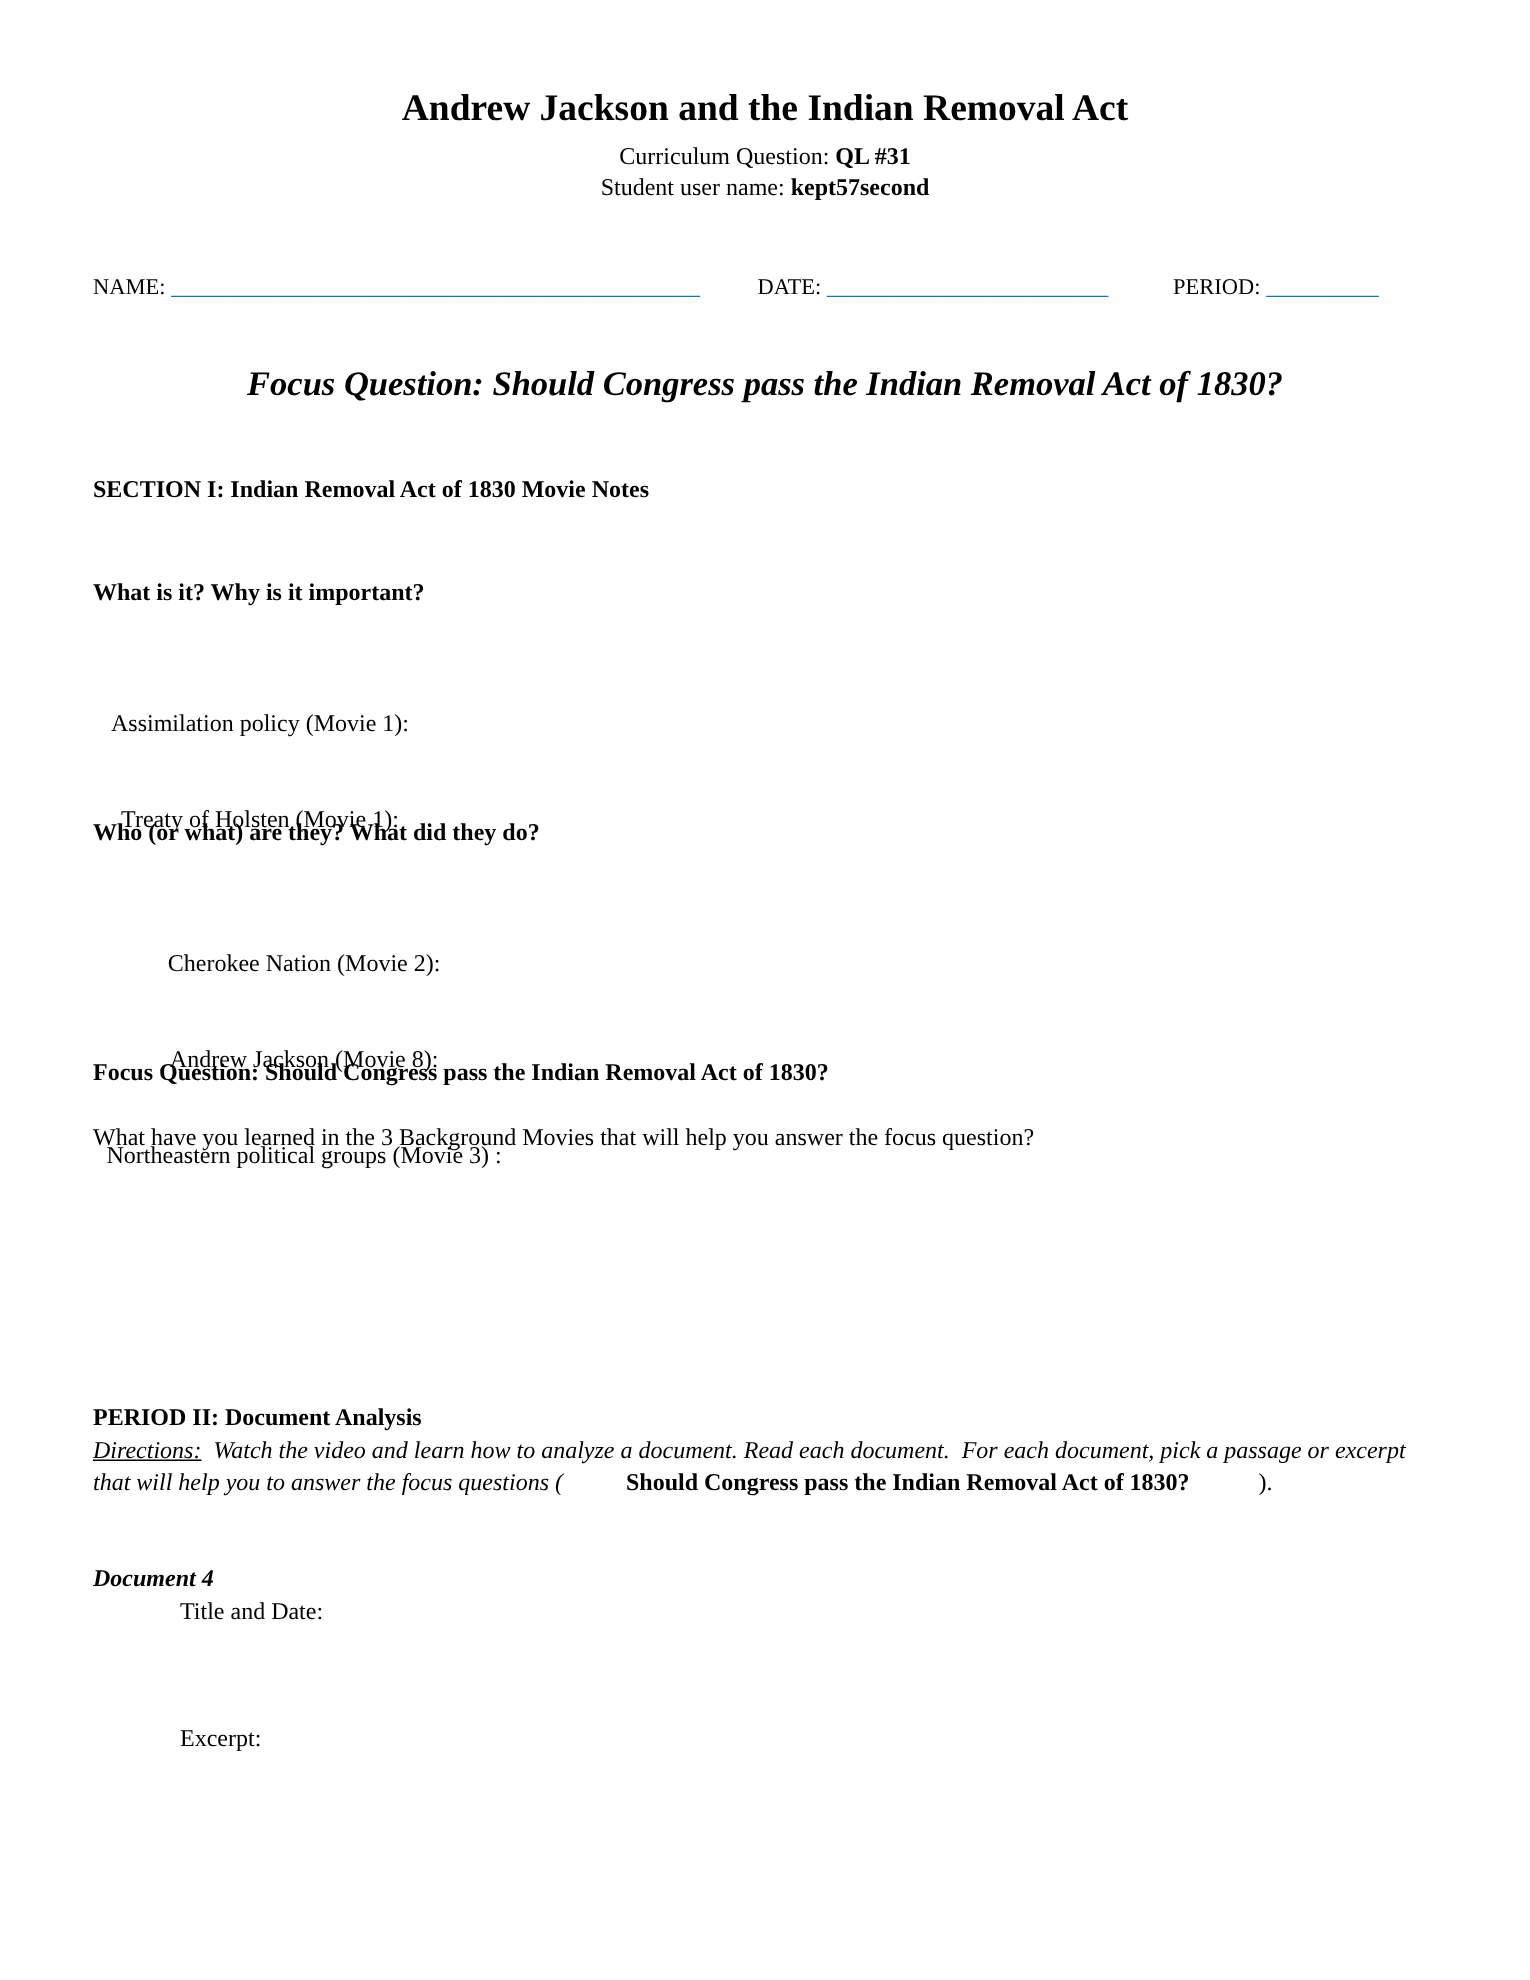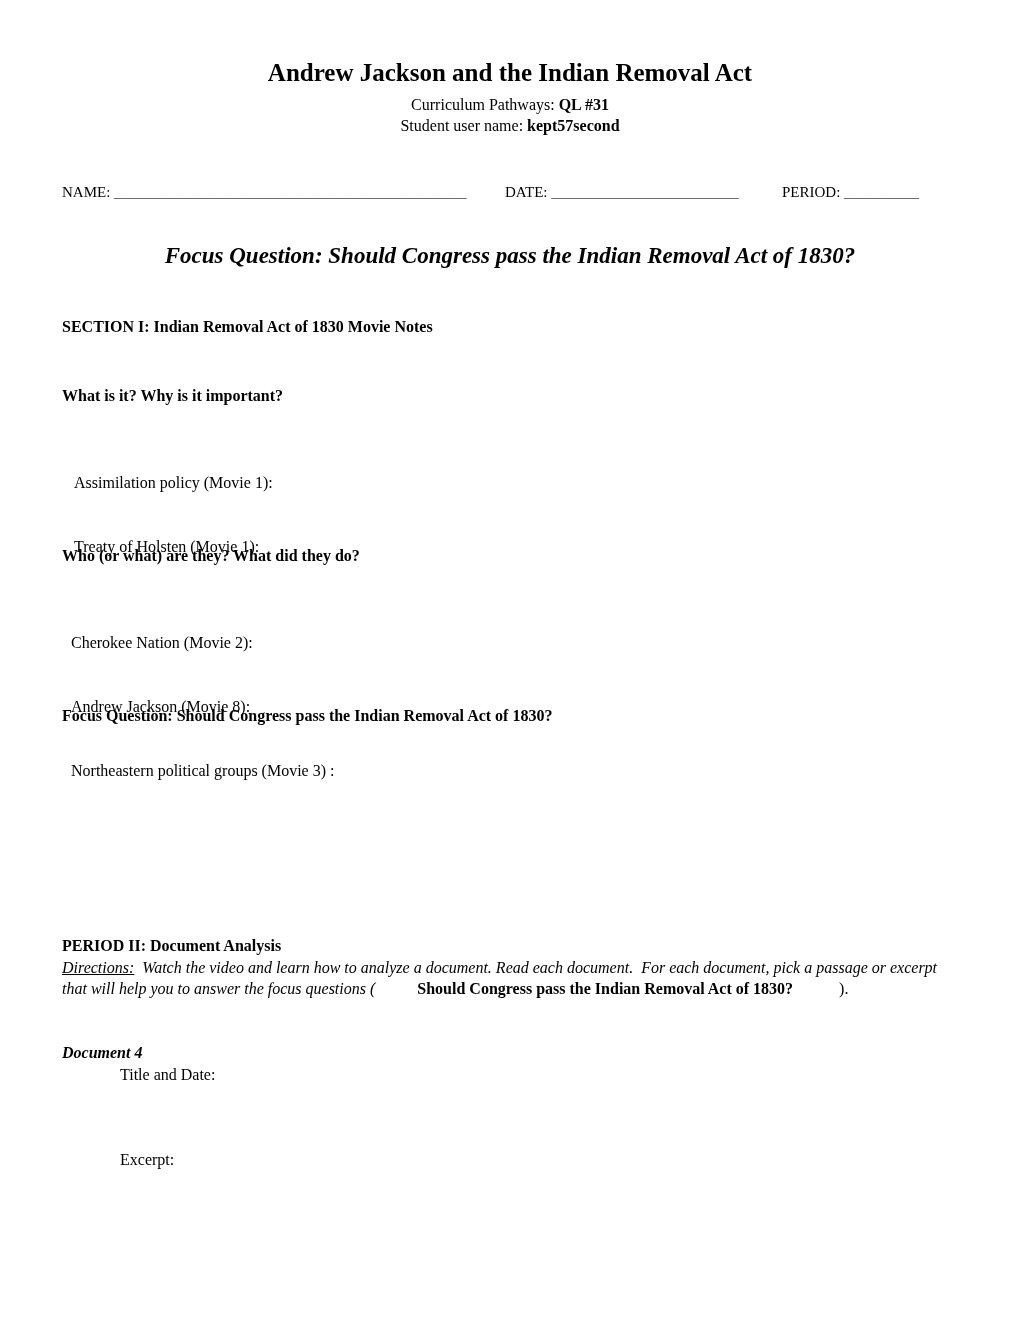--- a/index.html
+++ b/index.html
@@ -15,33 +15,33 @@
   .abs{position:absolute;}
   .center{left:0;width:1020px;text-align:center;}
   .title{font-size:25px;font-weight:bold;line-height:30px;}
   .sub{font-size:16px;line-height:20px;}
   .b{font-weight:bold;}
   .i{font-style:italic;}
   .u{text-decoration:underline;}
   .up{font-style:normal;margin-left:42px;}
   .focus-h{font-size:23px;font-weight:bold;font-style:italic;line-height:32px;}
   .body16{font-size:16px;line-height:20px;white-space:pre-wrap;}
-  .items div{line-height:24px;}
+  .items div{line-height:24px;text-align:center;}
   .fields{font-size:15px;line-height:19px;}
-  .blank{color:#404040;}
+  .blank{color:#0369a1;}
   .para{width:878px;line-height:21px;font-style:italic;white-space:pre-wrap;}
 </style>
 </head>
 <body>
 
 <div class="doc">
 
   <div class="abs center title" style="top:58px">Andrew Jackson and the Indian Removal Act</div>
 
-  <div class="abs center sub" style="top:95px"><span>Curriculum Pathways: </span><span class="b">QL #31</span></div>
+  <div class="abs center sub" style="top:95px"><span>Curriculum Question: </span><span class="b">QL #31</span></div>
 
   <div class="abs center sub" style="top:116px"><span>Student user name: </span><span class="b">kept57second</span></div>
 
   <div class="abs fields" style="top:183px;left:0;width:1020px;height:20px">
     <span class="abs" style="left:62px"><span>NAME: </span><span class="blank">_______________________________________________</span></span>
     <span class="abs" style="left:505px"><span>DATE: </span><span class="blank">_________________________</span></span>
     <span class="abs" style="left:782px"><span>PERIOD: </span><span class="blank">__________</span></span>
   </div>
 
   <div class="abs center focus-h" style="top:240px">Focus Question: Should Congress pass the Indian Removal Act of 1830?</div>
@@ -59,20 +59,21 @@
   <div class="abs body16 b" style="top:546px;left:62px">Who (or what) are they? What did they do?</div>
 
   <div class="abs body16 items" style="top:591px;left:71px">
     <div>Cherokee Nation (Movie 2):</div>
     <div>Andrew Jackson (Movie 8):</div>
     <div>Northeastern political groups (Movie 3) :</div>
   </div>
 
   <div class="abs body16 b" style="top:706px;left:62px">Focus Question: Should Congress pass the Indian Removal Act of 1830?</div>
 
+  <div class="abs body16" style="top:749px;left:62px">What have you learned in the 3 Background Movies that will help you answer the focus question?</div>
 
   <div class="abs body16 b" style="top:936px;left:62px">PERIOD II: Document Analysis</div>
 
   <div class="abs para" style="top:957px;left:62px"><span class="u">Directions:</span><span>  Watch the video and learn how to analyze a document. Read each document.  For each document, pick a passage or excerpt that will help you to answer the focus questions (</span><span class="b up">Should Congress pass the Indian Removal Act of 1830? </span><span class="up">).</span></div>
 
   <div class="abs body16 b i" style="top:1043px;left:62px">Document 4</div>
 
   <div class="abs body16" style="top:1065px;left:120px">Title and Date:</div>
 
   <div class="abs body16" style="top:1150px;left:120px">Excerpt:</div>

